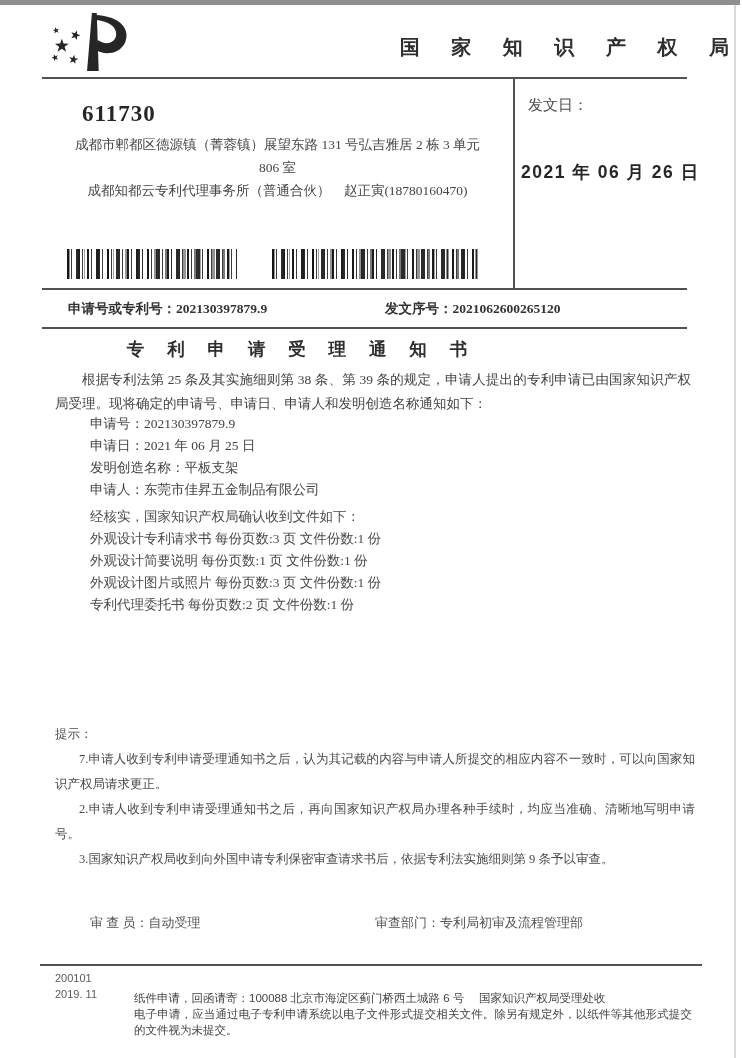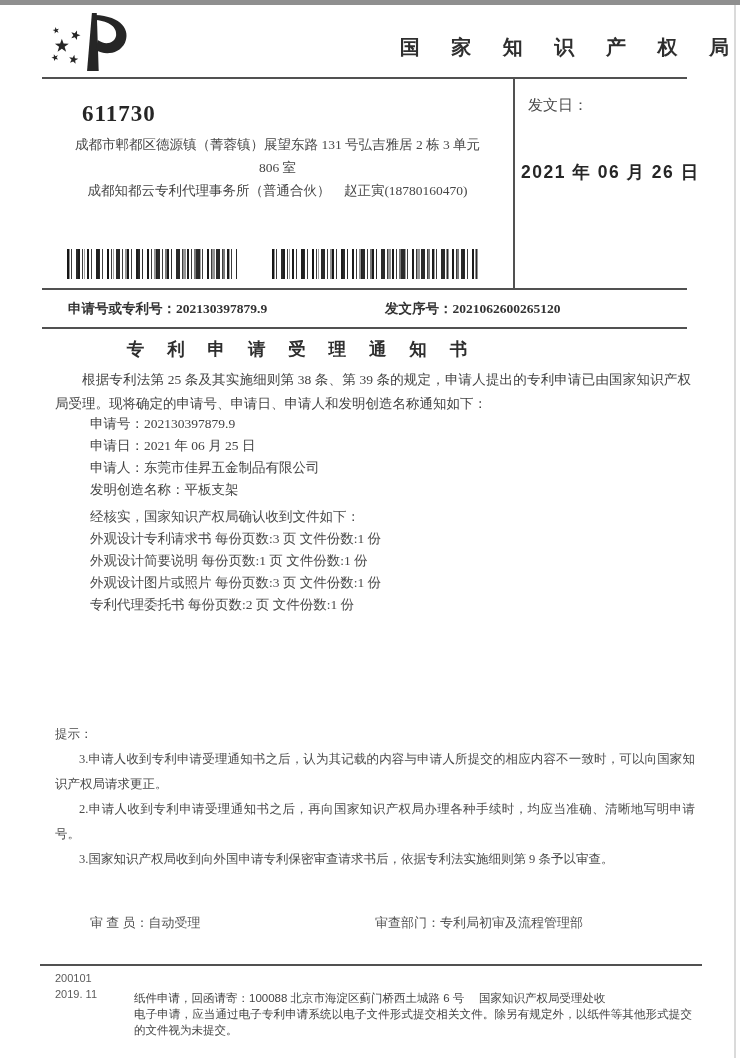--- a/index.html
+++ b/index.html
@@ -126,35 +126,35 @@
 
   <div class="hline" id="hl3"></div>
 
   <div class="notice-title">专 利 申 请 受 理 通 知 书</div>
 
   <div class="body-para">根据专利法第 25 条及其实施细则第 38 条、第 39 条的规定，申请人提出的专利申请已由国家知识产权局受理。现将确定的申请号、申请日、申请人和发明创造名称通知如下：</div>
 
   <div class="field-list">
     <div><span>申请号：</span><span>202130397879.9</span></div>
     <div><span>申请日：</span><span>2021 年 06 月 25 日</span></div>
+    <div><span>发明创造名称：</span><span>平板支架</span></div>
     <div><span>申请人：</span><span>东莞市佳昇五金制品有限公司</span></div>
-    <div><span>发明创造名称：</span><span>平板支架</span></div>
   </div>
 
   <div class="received-block">
     <div>经核实，国家知识产权局确认收到文件如下：</div>
     <div>外观设计专利请求书 每份页数:3 页  文件份数:1 份</div>
     <div>外观设计简要说明 每份页数:1 页  文件份数:1 份</div>
     <div>外观设计图片或照片 每份页数:3 页  文件份数:1 份</div>
     <div>专利代理委托书 每份页数:2 页  文件份数:1 份</div>
   </div>
 
   <div class="tips">
     <p class="tips-heading">提示：</p>
-    <p>3.申请人收到专利申请受理通知书之后，认为其记载的内容与申请人所提交的相应内容不一致时，可以向国家知识产权局请求更正。</p>
+    <p>7.申请人收到专利申请受理通知书之后，认为其记载的内容与申请人所提交的相应内容不一致时，可以向国家知识产权局请求更正。</p>
     <p>2.申请人收到专利申请受理通知书之后，再向国家知识产权局办理各种手续时，均应当准确、清晰地写明申请号。</p>
     <p>3.国家知识产权局收到向外国申请专利保密审查请求书后，依据专利法实施细则第 9 条予以审查。</p>
   </div>
 
   <div class="sign-row">
     <span class="sign-examiner"><span>审 查 员：</span><span>自动受理</span></span>
     <span class="sign-dept"><span>审查部门：</span><span>专利局初审及流程管理部</span></span>
   </div>
 
   <div class="hline" id="hl4"></div>

